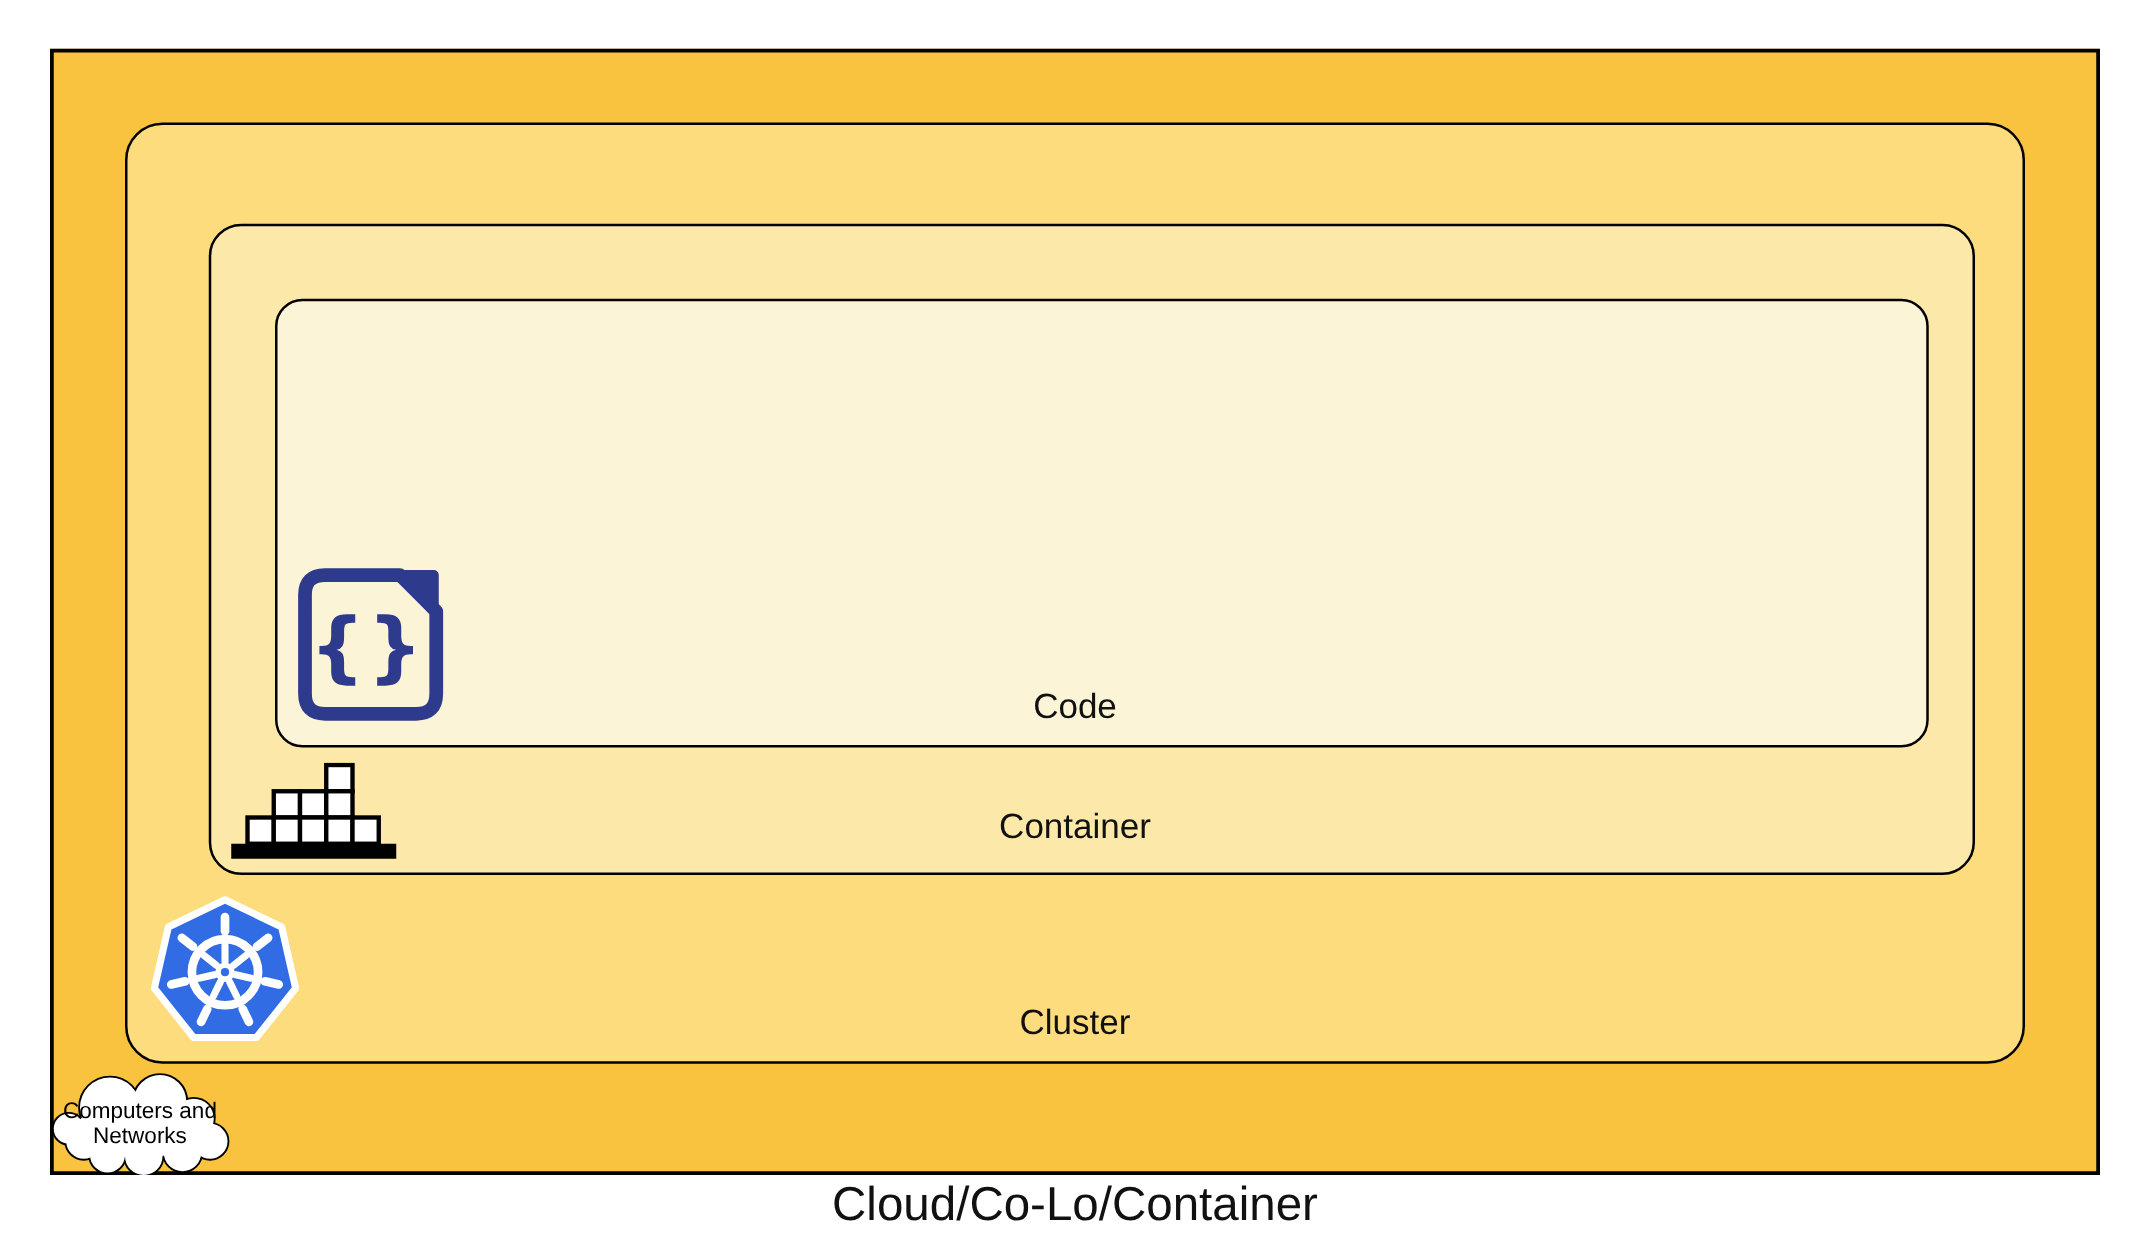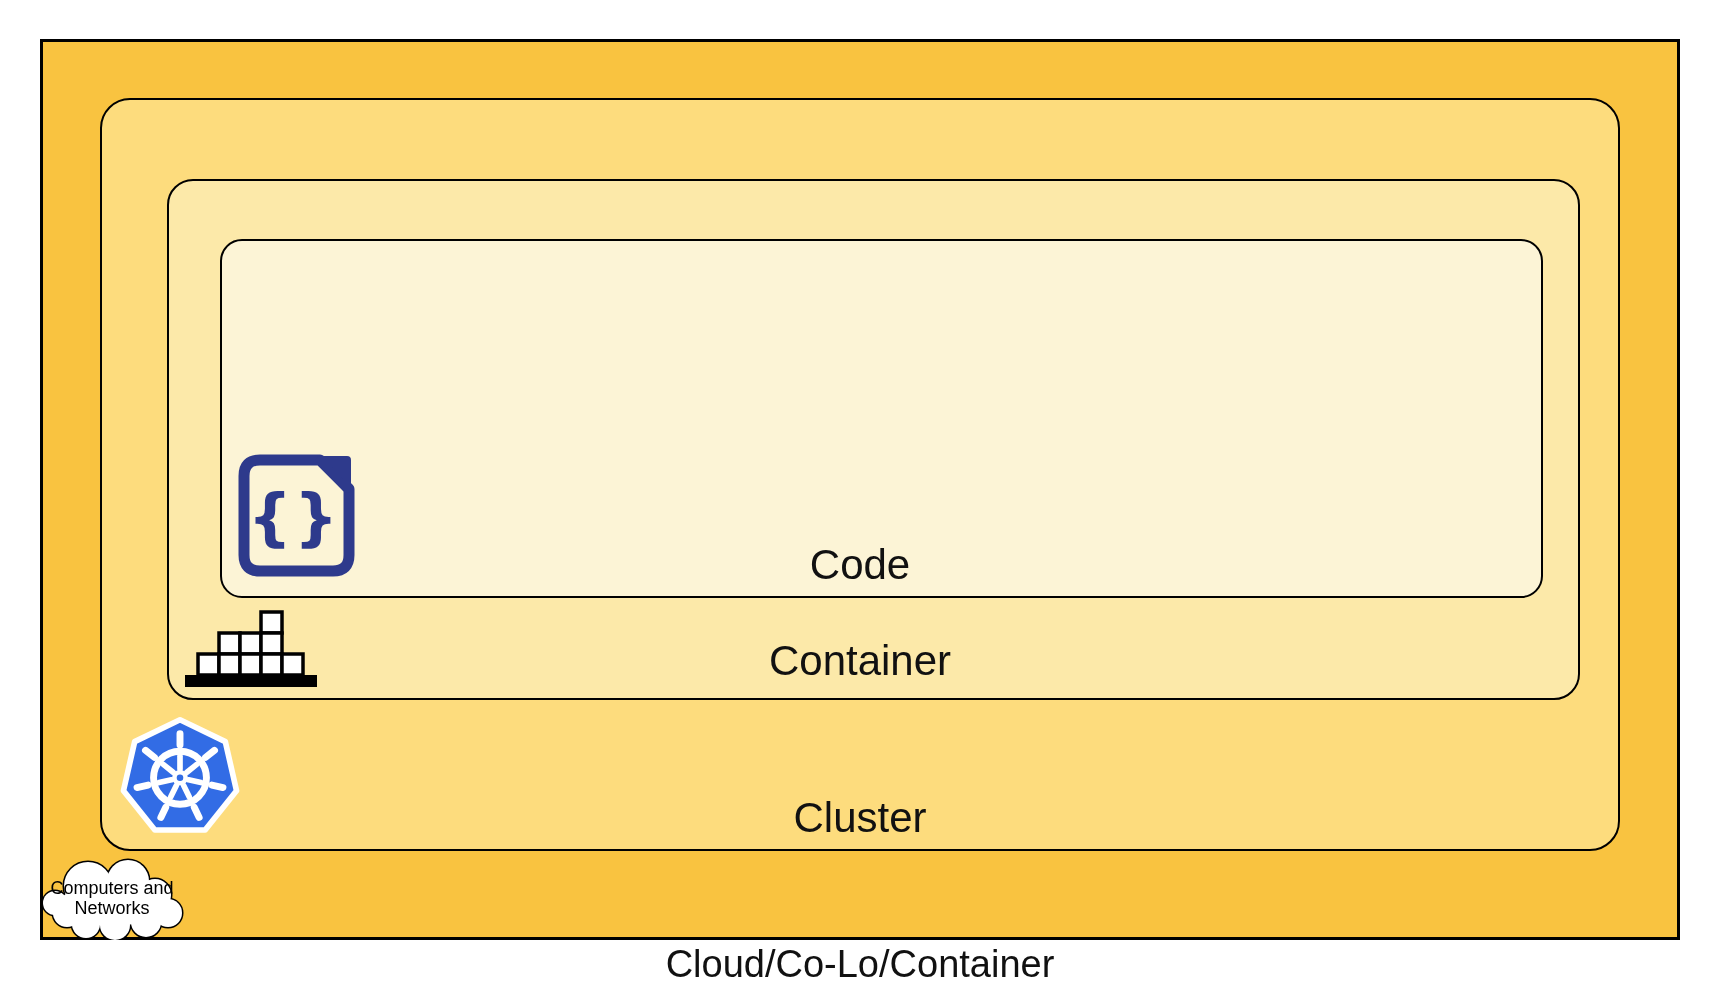--- a/index.html
+++ b/index.html
@@ -44,21 +44,21 @@
     width: 1323px; height: 359px;
     background: #FCF4D6;
     border-radius: 22px;
   }
   .layer-label {
     position: absolute;
     left: 0;
     width: 1720px;
     text-align: center;
     color: #111111;
-    font-size: 42px;
+    font-size: 28px;
     line-height: 50px;
     white-space: pre;
   }
   .label-code      { top: 540px; }
   .label-container { top: 636px; }
   .label-cluster   { top: 793px; }
   .label-datacenter {
     top: 864px;
     font-size: 38px;
     line-height: 40px;

